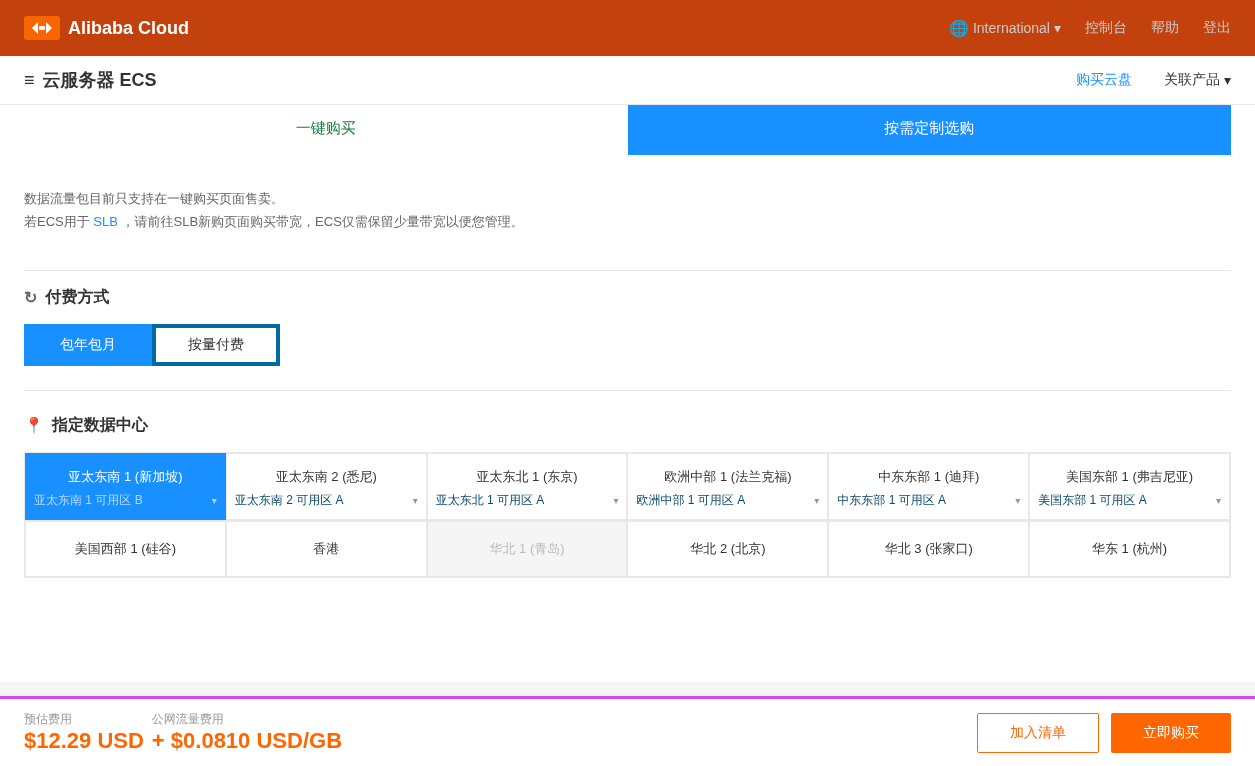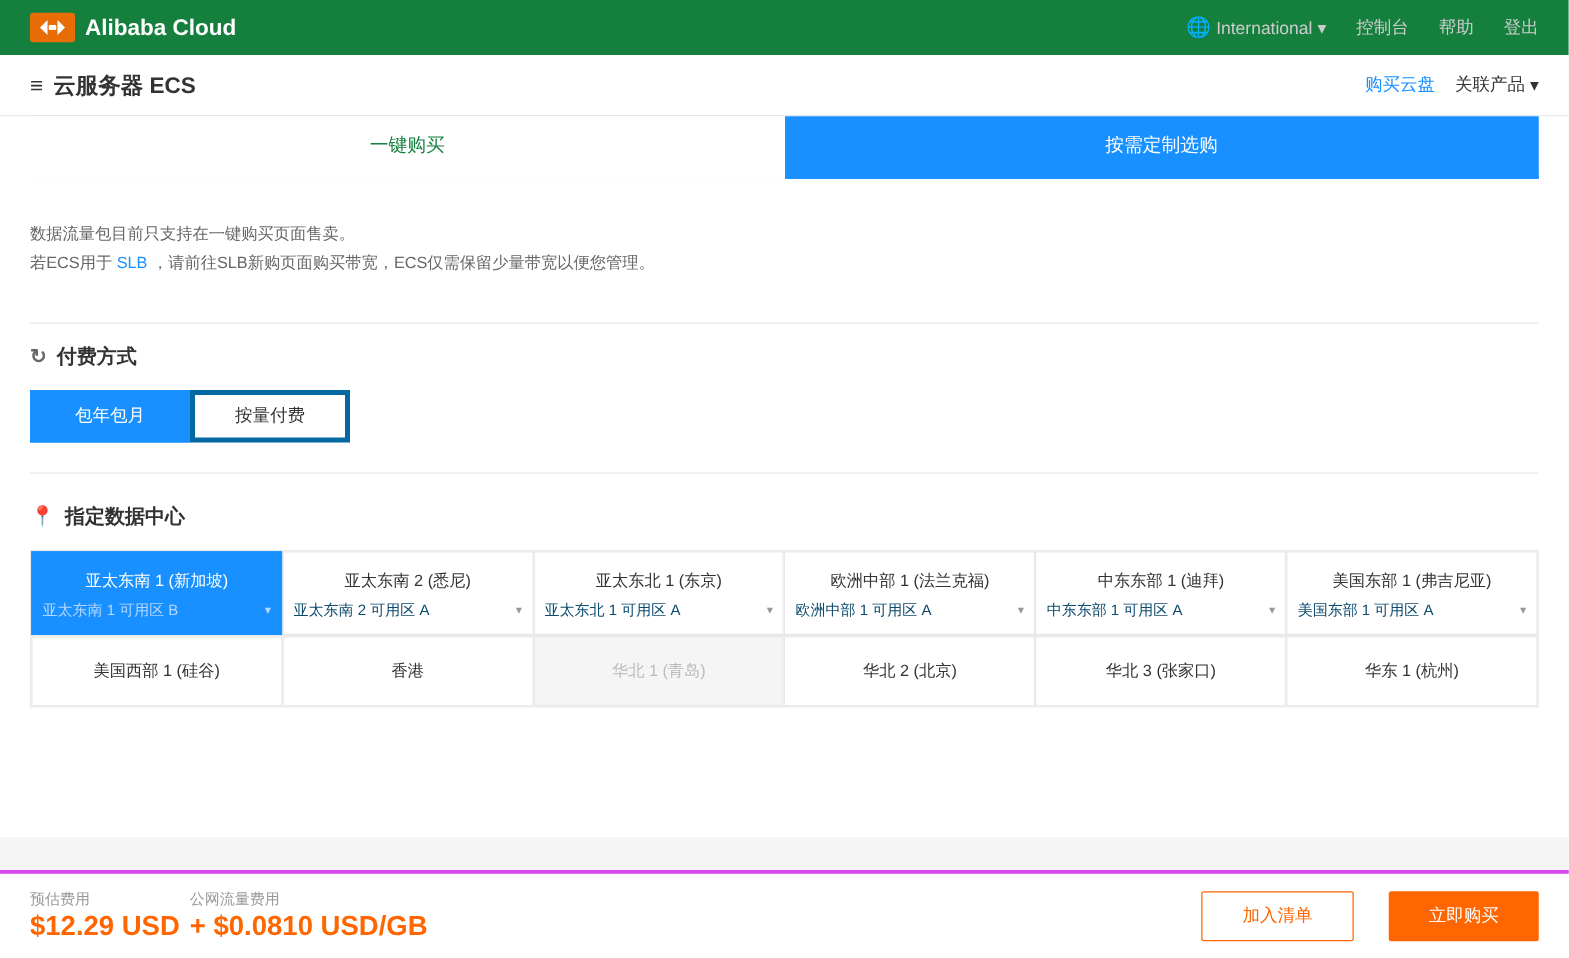--- a/index.html
+++ b/index.html
@@ -1,21 +1,21 @@
 <!DOCTYPE html>
 <html><head>
   <meta charset="utf-8">
   <style>
     * { box-sizing: border-box; margin: 0; padding: 0; }
     body { font-family: "Microsoft YaHei", "PingFang SC", Arial, sans-serif; font-size: 14px; background: #f5f5f5; color: #333; }
 
     
     .header {
-      background: #15803d;
-      height: 44px;
+      background: #c2410c;
+      height: 56px;
       display: flex;
       align-items: center;
       justify-content: space-between;
       padding: 0 24px;
     }
     .header-logo {
       display: flex;
       align-items: center;
       gap: 8px;
       color: #fff;
@@ -60,21 +60,21 @@
       display: flex;
       align-items: center;
       gap: 8px;
       font-size: 18px;
       font-weight: bold;
       color: #333;
     }
     .page-header-right {
       display: flex;
       align-items: center;
-      gap: 16px;
+      gap: 32px;
     }
     .buy-disk-link {
       color: #1890ff;
       cursor: pointer;
       text-decoration: none;
     }
     .related-products {
       display: flex;
       align-items: center;
       gap: 4px;
@@ -255,21 +255,21 @@
       font-size: 12px;
       color: #999;
     }
     .pricing-value {
       font-size: 22px;
       font-weight: bold;
       color: #f60;
     }
     .bottom-buttons {
       display: flex;
-      gap: 28px;
+      gap: 12px;
     }
     .btn-add-cart {
       padding: 10px 32px;
       border: 1px solid #f60;
       color: #f60;
       background: #fff;
       cursor: pointer;
       font-size: 14px;
       border-radius: 2px;
     }

